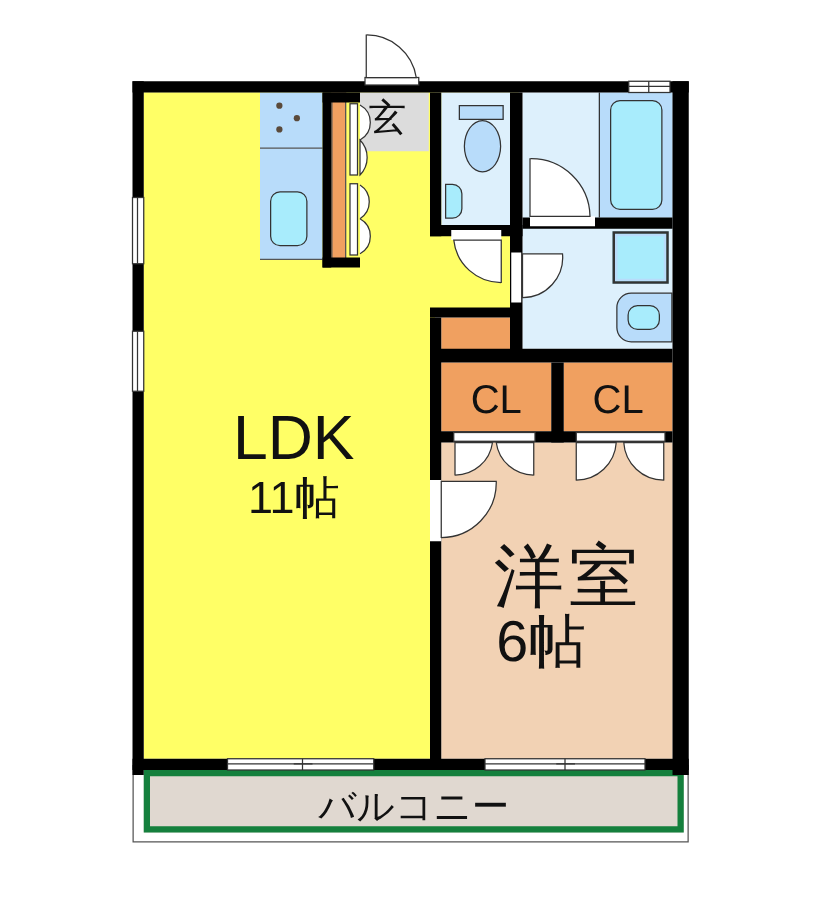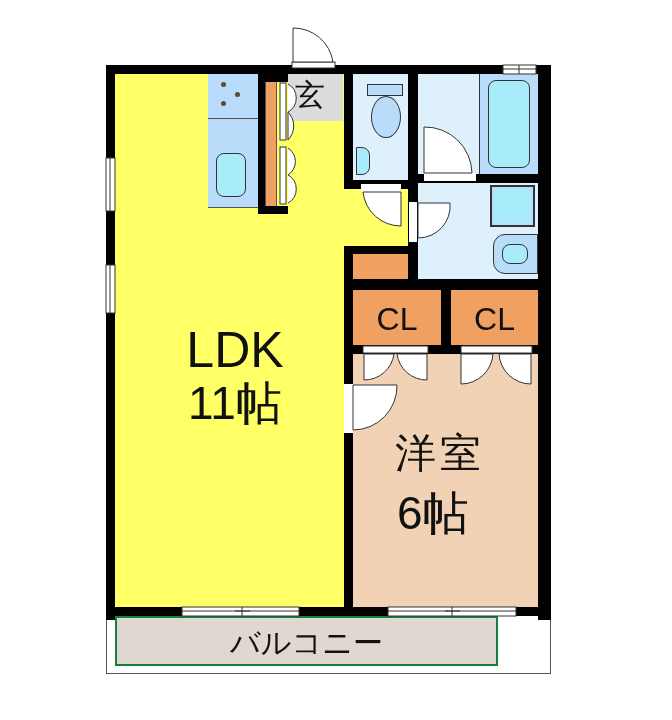--- a/index.html
+++ b/index.html
@@ -6,28 +6,28 @@
   body{width:672px;height:720px;position:relative;overflow:hidden;font-family:"Liberation Sans","DejaVu Sans",sans-serif;}
   .abs{position:absolute;box-sizing:border-box;}
   .wall{background:#000;}
   .label{position:absolute;color:#111;text-align:center;line-height:1;}
   svg{position:absolute;left:0;top:0;}
 </style>
 </head>
 <body>
 
 <div class="abs" style="left:106px;top:612px;width:445px;height:62px;border:1px solid #555;background:#fff;"></div>
-<div class="abs" style="left:115px;top:616px;width:383px;height:50px;background:#e0d8d0;border:2px solid #15803d;">
+<div class="abs" style="left:115px;top:616px;width:432px;height:50px;background:#e0d8d0;border:5px solid #15803d;">
   <div class="label" style="left:0;right:0;top:10px;font-size:30px;">バルコニー</div>
 </div>
 
 <div class="abs" style="left:115px;top:74px;width:233px;height:533px;background:#ffff66;"></div>
 <div class="abs" style="left:115px;top:74px;width:300px;height:175px;background:#ffff66;"></div>
 <div class="label" style="left:160px;top:325px;width:150px;font-size:50px;">LDK</div>
-<div class="label" style="left:160px;top:380px;width:150px;font-size:46px;">11帖</div>
+<div class="label" style="left:160px;top:380px;width:150px;font-size:36px;">11帖</div>
 
 <div class="abs" style="left:208px;top:74px;width:50px;height:134px;background:#b8dcfa;border-bottom:1px solid #555;"></div>
 <div class="abs" style="left:208px;top:74px;width:50px;height:45px;border-bottom:1px solid #555;"></div>
 <div class="abs" style="left:216px;top:153px;width:30px;height:44px;background:#a8ecfc;border:1px solid #333;border-radius:8px;"></div>
 
 <div class="abs" style="left:221px;top:82px;width:5px;height:5px;border-radius:50%;background:#5a4a3a;"></div>
 <div class="abs" style="left:235px;top:92px;width:5px;height:5px;border-radius:50%;background:#5a4a3a;"></div>
 <div class="abs" style="left:221px;top:101px;width:5px;height:5px;border-radius:50%;background:#5a4a3a;"></div>
 
 <div class="abs" style="left:265px;top:74px;width:12px;height:134px;background:#f0a060;border:1px solid #555;"></div>
@@ -51,21 +51,21 @@
 <div class="abs" style="left:353px;top:254px;width:55px;height:26px;background:#f0a060;"></div>
 
 <div class="abs" style="left:353px;top:290px;width:88px;height:55px;background:#f0a060;">
   <div class="label" style="left:0;right:0;top:13px;font-size:32px;">CL</div>
 </div>
 <div class="abs" style="left:451px;top:290px;width:87px;height:55px;background:#f0a060;">
   <div class="label" style="left:0;right:0;top:13px;font-size:32px;">CL</div>
 </div>
 
 <div class="abs" style="left:353px;top:354px;width:185px;height:253px;background:#f2d2b4;"></div>
-<div class="label" style="left:395px;top:433px;width:120px;font-size:41px;text-align:left;letter-spacing:4px;">洋室</div>
+<div class="label" style="left:395px;top:433px;width:120px;font-size:56px;text-align:left;letter-spacing:4px;">洋室</div>
 <div class="label" style="left:397px;top:490px;width:120px;font-size:46px;text-align:left;">6帖</div>
 
 <div class="abs wall" style="left:106px;top:65px;width:445px;height:9px;"></div>
 <div class="abs wall" style="left:106px;top:65px;width:9px;height:555px;"></div>
 <div class="abs wall" style="left:538px;top:65px;width:13px;height:555px;"></div>
 <div class="abs wall" style="left:106px;top:607px;width:445px;height:9px;"></div>
 <div class="abs wall" style="left:344px;top:254px;width:9px;height:360px;"></div>
 <div class="abs wall" style="left:258px;top:74px;width:30px;height:8px;"></div>
 <div class="abs wall" style="left:258px;top:74px;width:7px;height:140px;"></div>
 <div class="abs wall" style="left:258px;top:206px;width:30px;height:8px;"></div>

